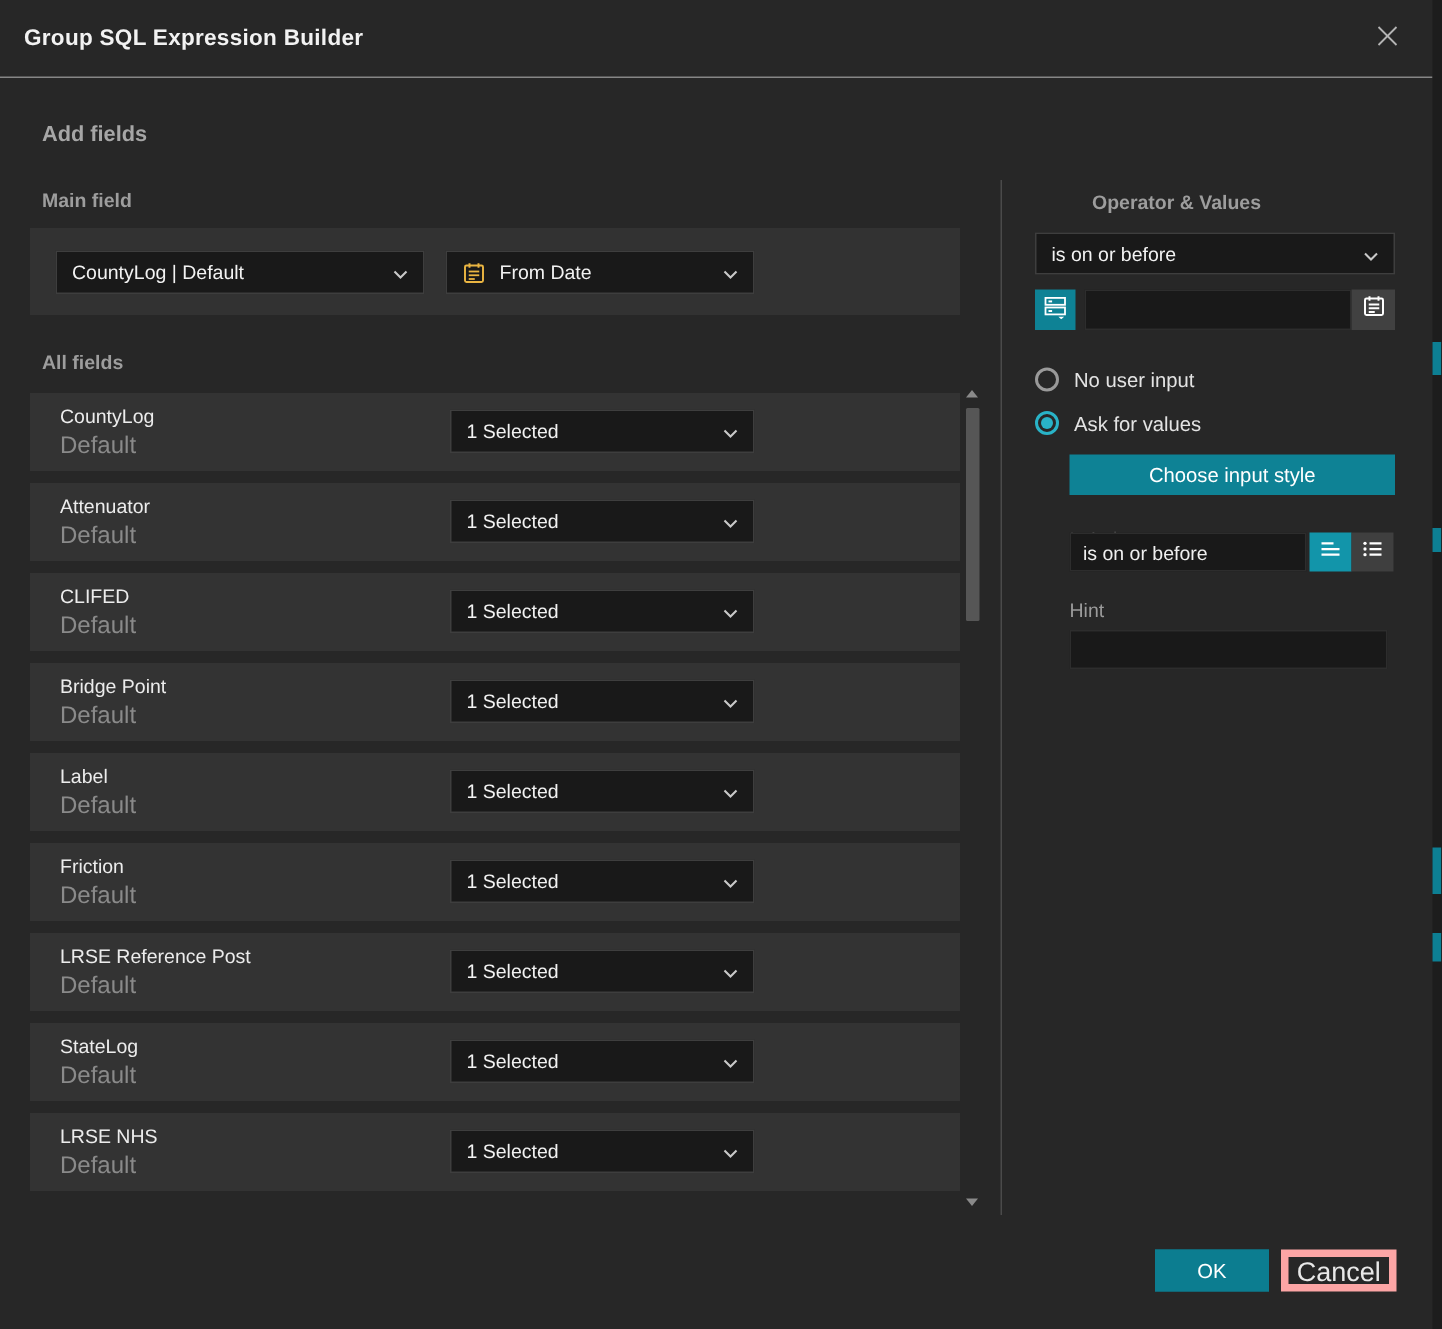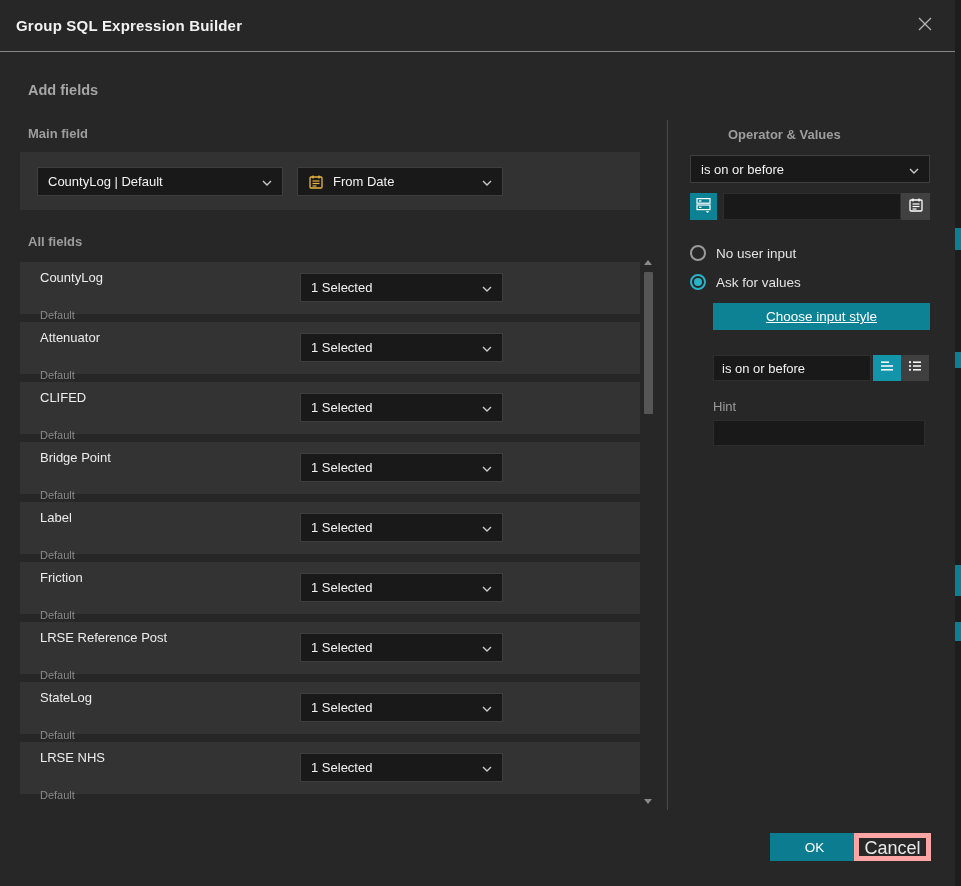--- a/index.html
+++ b/index.html
@@ -42,21 +42,21 @@
   
   .main-panel { position:absolute; left:20px; top:152px; width:620px; height:58px; background:#323232; }
   .sel-layer { position:absolute; left:17px; top:15px; width:246px; }
   .sel-field { position:absolute; left:277px; top:15px; width:206px; }
   .cal-amber { color:#eab542; display:flex; margin-right:9px; }
 
   
   .fields-list { position:absolute; left:20px; top:262px; width:620px; }
   .field-row { position:relative; height:52px; margin-bottom:8px; background:#333333; }
   .field-name { position:absolute; left:20px; top:8px;  font-size:13px;   color:#ececec; }
-  .field-sub  { position:absolute; left:20px; top:27px; font-size:11px; color:#8a8a8a;margin-top:20px; }
+  .field-sub  { position:absolute; left:20px; top:27px; font-size:16px; color:#8a8a8a; }
   .row-select { position:absolute; left:280px; top:11px; width:203px; }
 
   
   .scrollbar { position:absolute; left:643px; top:258px; width:11px; height:548px; }
   .sb-up, .sb-down { position:absolute; left:1px; width:0; height:0; border-left:4.5px solid transparent; border-right:4.5px solid transparent; cursor:pointer; }
   .sb-up   { top:2px;    border-bottom:5px solid #8a8a8a; }
   .sb-down { bottom:2px; border-top:5px solid #8a8a8a; }
   .sb-thumb { position:absolute; left:1px; top:14px; width:9px; height:142px; background:#565656; border-radius:1px; cursor:pointer; }
 
   
@@ -88,37 +88,37 @@
   .radio.checked { border-color:#29b3c7; }
   .radio.checked::after {
     content:""; position:absolute; left:50%; top:50%; transform:translate(-50%,-50%);
     width:8px; height:8px; border-radius:50%; background:#29b3c7;
   }
   .radio-label { margin-left:10px; font-size:13.5px; color:#e3e3e3; }
 
   .choose-btn {
     position:absolute; left:713px; top:303px; width:217px; height:27px;
     background:#0e8295; color:#ffffff; border:none; font-size:13.5px;
-    font-family:"Liberation Sans", sans-serif; cursor:pointer;text-decoration:underline;
+    font-family:"Liberation Sans", sans-serif; cursor:pointer;
   }
   .label-caption { position:absolute; left:713px; top:352px; font-size:13px; color:#9b9b9b; }
   .hint-caption  { position:absolute; left:713px; top:399px; font-size:13px; color:#9b9b9b; }
   .label-input { position:absolute; left:713px; top:355px; width:158px; height:26px; }
   .hint-input  { position:absolute; left:713px; top:420px; width:212px; height:26px; }
 
   .style-toggle { position:absolute; left:873px; top:355px; display:flex; }
   .style-toggle .tg-btn {
     width:28px; height:26px; display:flex; align-items:center; justify-content:center; cursor:pointer;
   }
   .tg-active { background:#1295aa; }
   .tg-idle   { background:#3f3f3f; }
 
   
   .ok-btn {
-    position:absolute; left:770px; top:833px; width:89px; height:28px;
+    position:absolute; left:770px; top:833px; width:76px; height:28px;
     background:#0c7d90; color:#ffffff; border:1px solid #0c7d90;
     font-size:13.5px; font-family:"Liberation Sans", sans-serif; cursor:pointer;
   }
   .cancel-btn {
     position:absolute; left:854px; top:833px; width:77px; height:28px;
     background:transparent; color:#e8e8e8; border:5px solid #fca5a5;
     font-size:18px; font-family:"Liberation Sans", sans-serif; cursor:pointer;
   }
 
   

